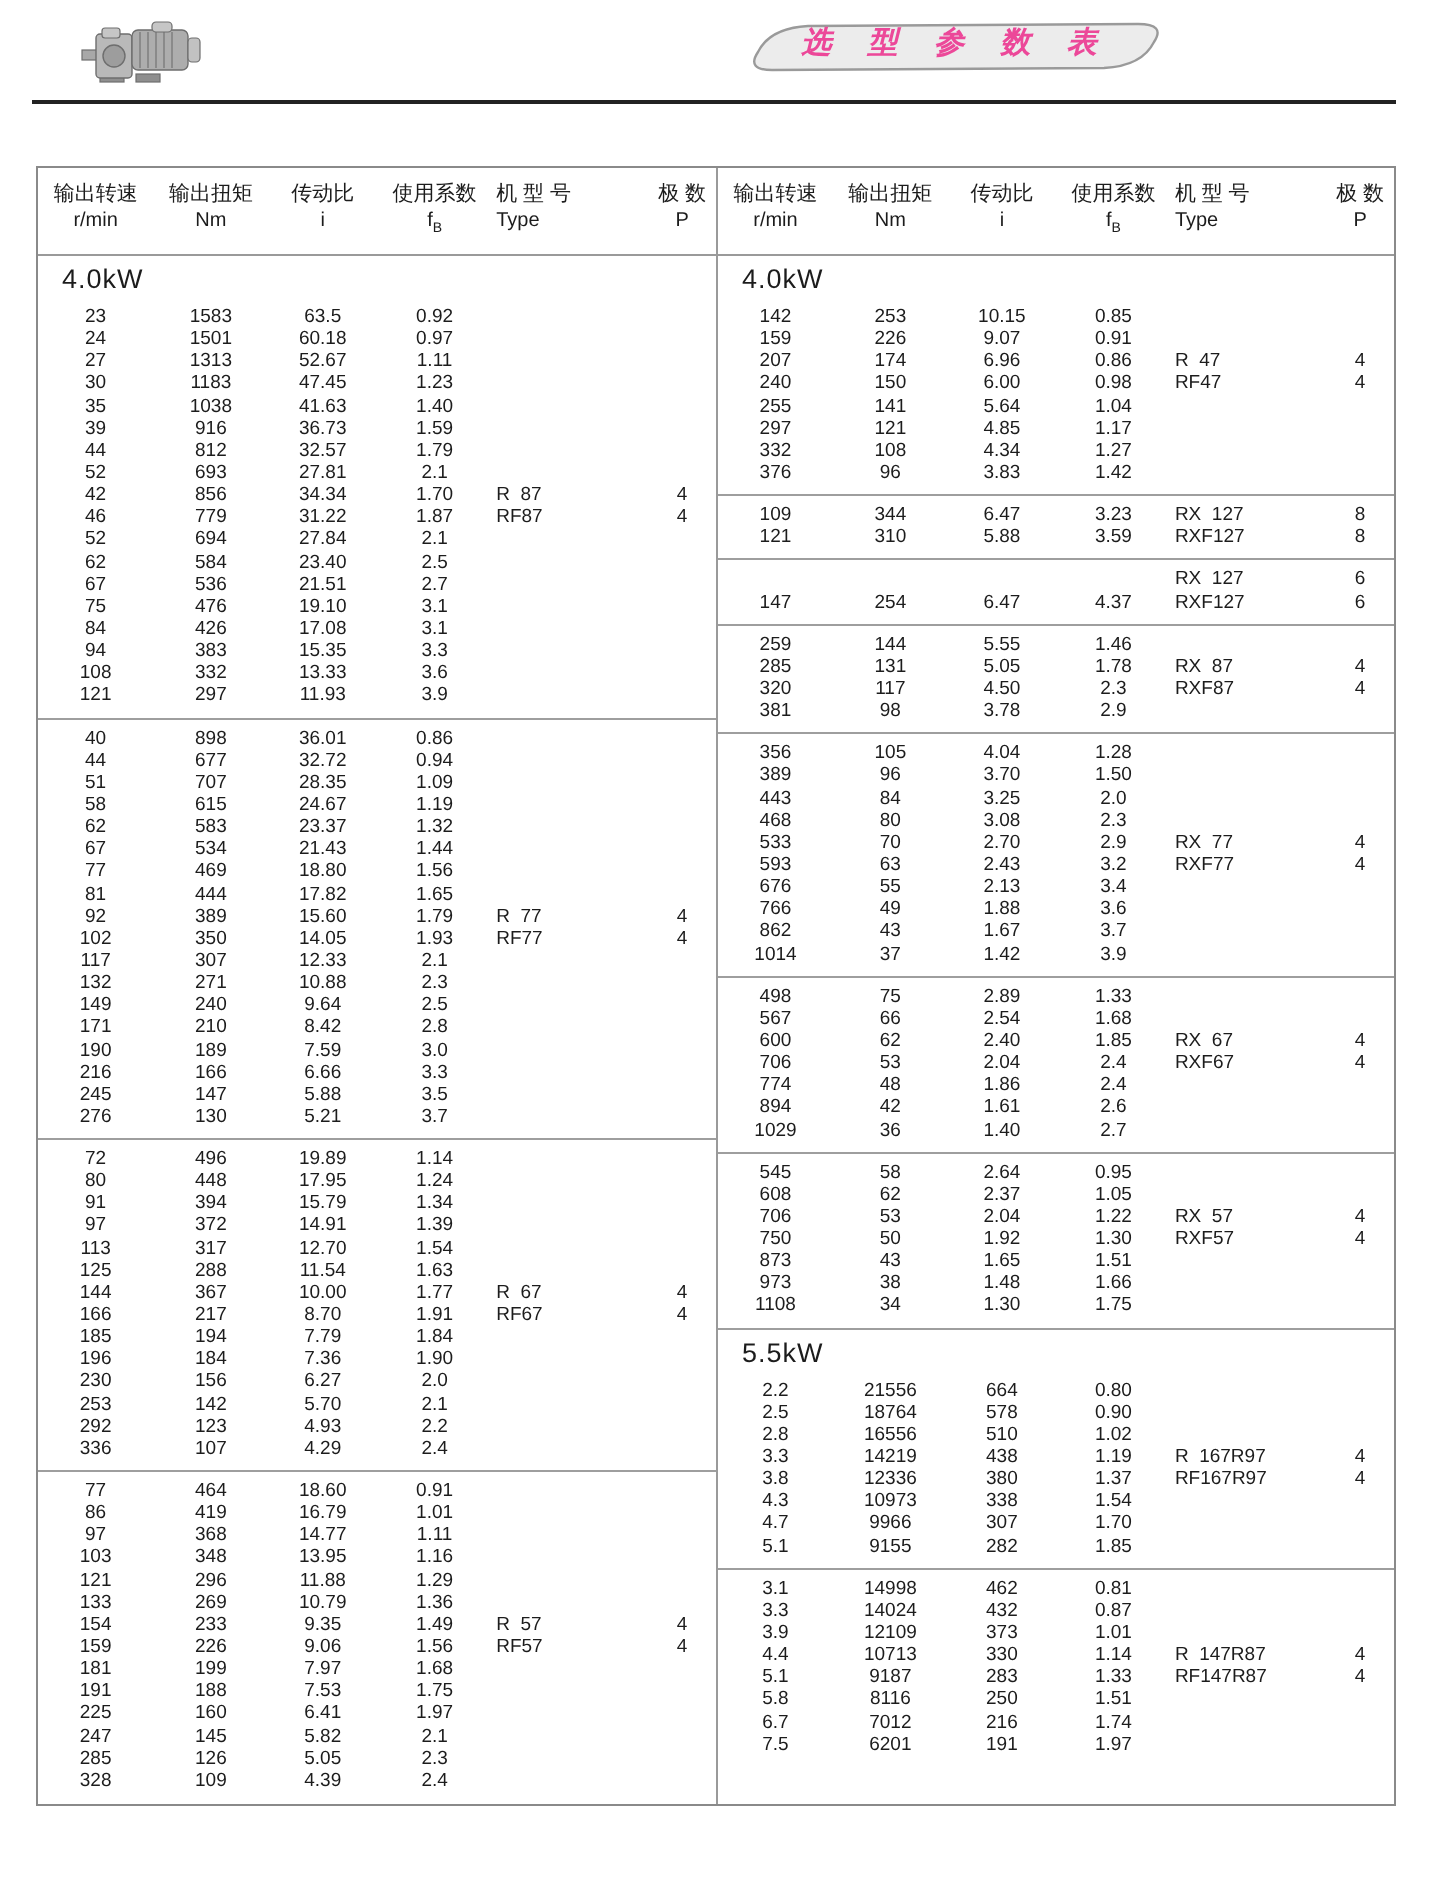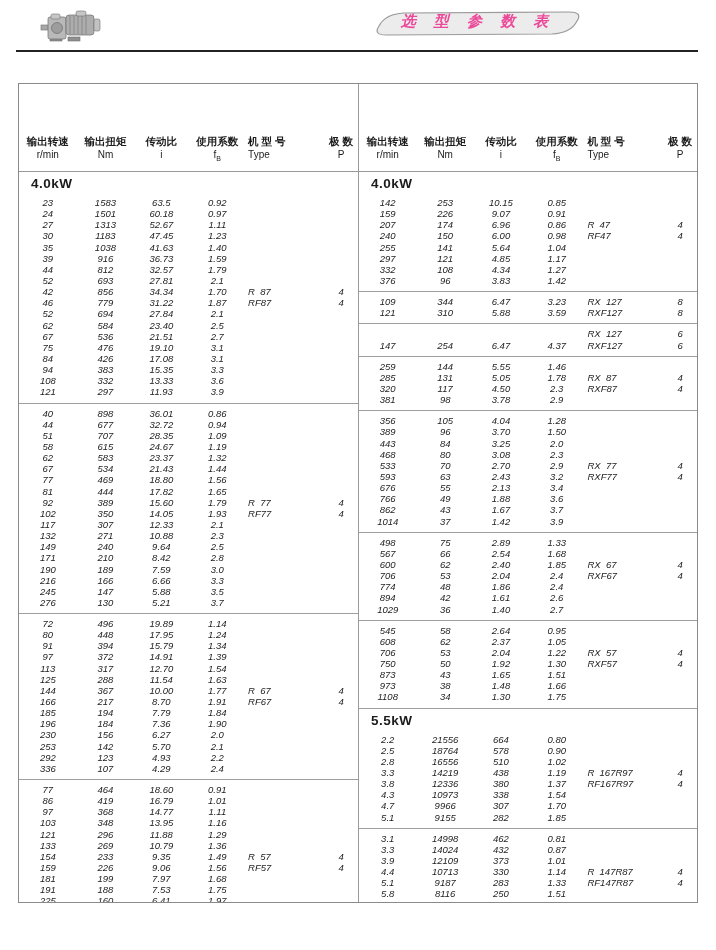--- a/index.html
+++ b/index.html
@@ -23,27 +23,27 @@
     position:absolute;left:18px;top:83px;width:680px;height:820px;
     border:1px solid #8a8a8a;display:flex;box-sizing:border-box;overflow:hidden;
   }
   .col{width:50%;box-sizing:border-box;overflow:hidden;}
   .col.right{border-left:1px solid #9a9a9a;}
   .thead{
     display:grid;grid-template-columns:17% 17% 16% 17% 23% 10%;
     border-bottom:1px solid #9a9a9a;padding:6px 0 5px 0;
   }
   .hcell{text-align:center;line-height:14px;}
-  .hzh{font-size:10.5px;font-weight:bold;letter-spacing:0px;display:block;margin-top:44px;}
+  .hzh{font-size:10.5px;font-weight:normal;letter-spacing:0px;display:block;}
   .hen{font-size:10px;display:block;}
   .hen sub{font-size:7px;}
   .section-title{
-    font-size:13.5px;font-weight:bold;padding:4px 0 2px 12px;letter-spacing:0.5px;
+    font-size:13.5px;font-weight:normal;padding:4px 0 2px 12px;letter-spacing:0.5px;
   }
-  .block{padding:4px 0 5px 0;border-bottom:1px solid #9e9e9e;font-style:italic;}
+  .block{padding:4px 0 5px 0;border-bottom:1px solid #9e9e9e;}
   .block:last-child{border-bottom:none;}
   .row{
     display:grid;grid-template-columns:17% 17% 16% 17% 23% 10%;
     height:11.15px;line-height:11.15px;font-size:9.5px;
   }
   .cell{overflow:hidden;}
   .c0,.c1,.c2,.c3,.c5{text-align:center;}
   .c4{text-align:left;white-space:pre;padding-left:2px;}
 </style>
 </head>

